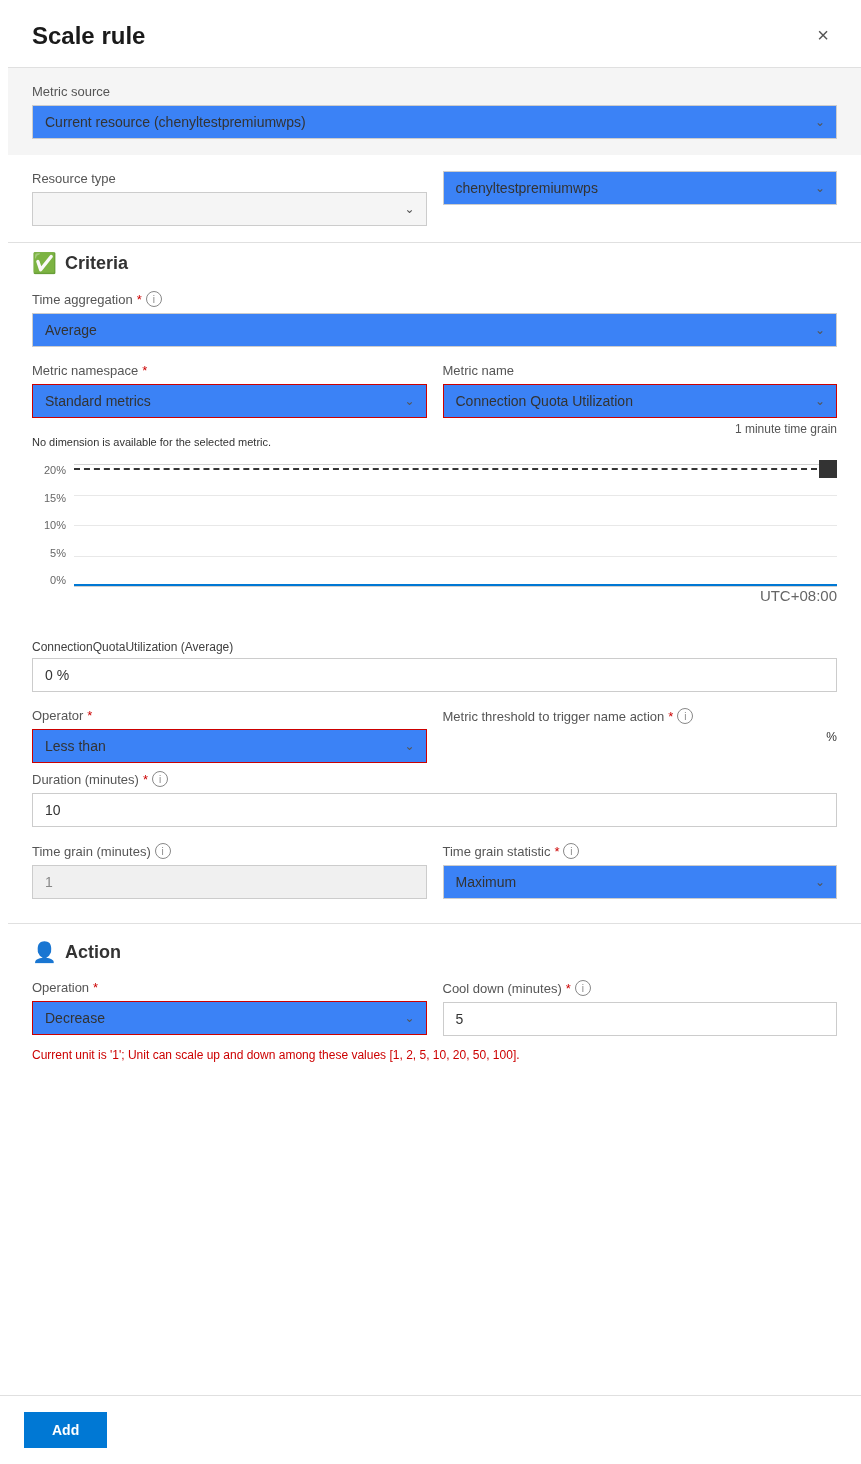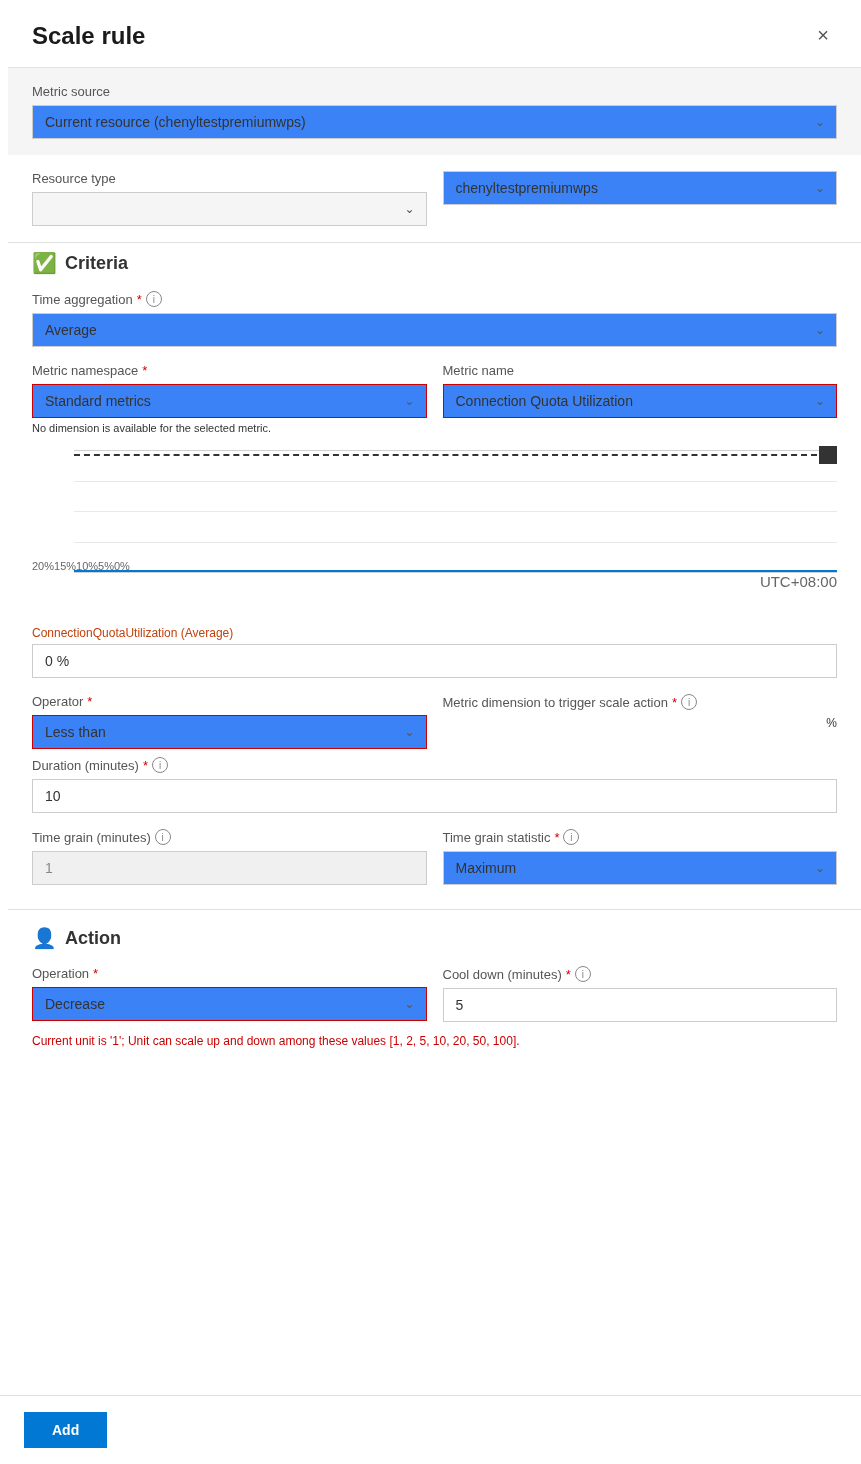--- a/index.html
+++ b/index.html
@@ -132,21 +132,21 @@
     }
     .chart-y-label {
       font-size: 11px;
       color: #666;
     }
     .metric-value-box {
       margin: 8px 0 16px 0;
     }
     .metric-value-label {
       font-size: 12px;
-      color: #c2410c;
+      color: #404040;
       margin-bottom: 4px;
     }
     .operator-threshold-row {
       display: grid;
       grid-template-columns: 1fr 1fr;
       gap: 16px;
       align-items: start;
     }
     .threshold-input-wrapper {
       position: relative;
@@ -291,26 +291,27 @@
         <div class="field-label">Metric name</div>
         <div class="select-wrapper">
           <select class="select-field" style="border-color:#c00;">
             <option>Connection Quota Utilization</option>
           </select>
           <span class="chevron">⌄</span>
         </div>
       </div>
     </div>
 
+    <div class="grain-note">1 minute time grain</div>
     <div class="no-dimension-text">No dimension is available for the selected metric.</div>
 
     <div class="chart-container">
       <div style="position:relative; width:100%; height:140px;">
 
-        <div style="position:absolute; left:0; top:0; bottom:18px; width:38px; display:flex; flex-direction:row; justify-content:space-between; align-items:flex-end; padding-right:4px;">
+        <div style="position:absolute; left:0; top:0; bottom:18px; width:38px; display:flex; flex-direction:column; justify-content:space-between; align-items:flex-end; padding-right:4px;">
           <span class="chart-y-label">20%</span>
           <span class="chart-y-label">15%</span>
           <span class="chart-y-label">10%</span>
           <span class="chart-y-label">5%</span>
           <span class="chart-y-label">0%</span>
         </div>
 
         <div style="position:absolute; left:42px; right:0; top:0; bottom:18px;">
 
           <div style="position:absolute; top:0; left:0; right:0; height:1px; background:#d0d0d0;"></div>
@@ -343,21 +344,21 @@
         </div>
         <div class="select-wrapper">
           <select class="select-field" style="border-color:#c00;">
             <option>Less than</option>
           </select>
           <span class="chevron">⌄</span>
         </div>
       </div>
       <div>
         <div class="field-label">
-          <span>Metric dimension to trigger scale action</span>
+          <span>Metric threshold to trigger name action</span>
           <span class="required-star">*</span>
           <span class="info-icon">i</span>
         </div>
         <div class="percent-label">%</div>
       </div>
     </div>
 
     <div style="margin-bottom:16px; margin-top:8px;">
       <div class="field-label">
         <span>Duration (minutes)</span>

